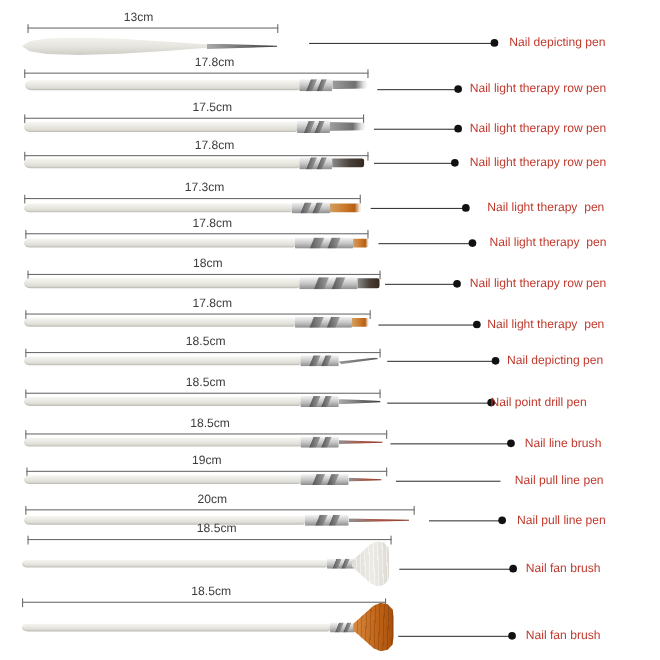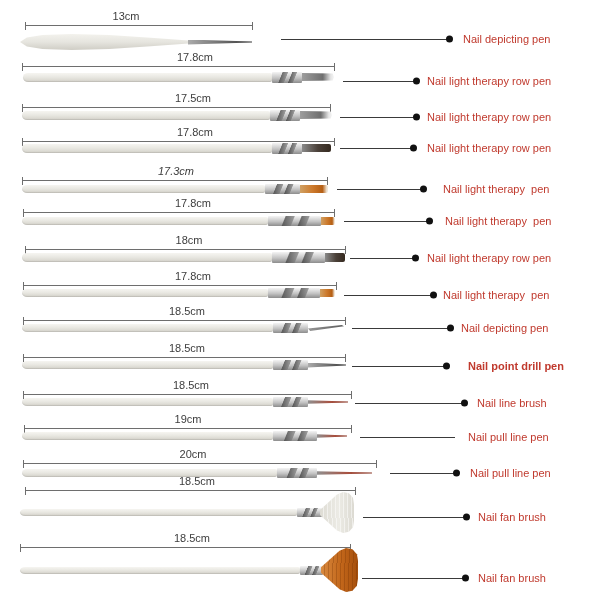--- a/index.html
+++ b/index.html
@@ -144,21 +144,21 @@
       <div class="connector" style="left: 340px; top: 148px; width: 72px;"></div>
       <div class="dot" style="left: 412px; top: 148px;"></div>
       <div class="name-label" style="left: 427px; top: 148px;">Nail light therapy row pen</div>
     </div>
 
     <div class="row">
       <div class="meas" style="left: 22px; top: 180px; width: 306px;">
         <i class="tick l"></i>
         <i class="tick r"></i>
       </div>
-      <div class="size-label" style="left: 176px; top: 165px; font-style: italic;">17.3cm</div>
+      <div class="size-label" style="left: 186px; top: 165px;">17.3cm</div>
       <div class="handle" style="left: 22px; width: 243px; height: 8px; top: 185px;"></div>
       <div class="ferrule" style="left: 265px; width: 35px; height: 10px; top: 184px;"></div>
       <div class="tip flat-orange" style="left: 300px; width: 28px; height: 8px; top: 185px;"></div>
       <div class="connector" style="left: 337px; top: 189px; width: 85px;"></div>
       <div class="dot" style="left: 422px; top: 189px;"></div>
       <div class="name-label" style="left: 443px; top: 189px;">Nail light therapy  pen</div>
     </div>
 
     <div class="row">
       <div class="meas" style="left: 23px; top: 212px; width: 312px;">
@@ -220,21 +220,21 @@
       <div class="meas" style="left: 23px; top: 357px; width: 323px;">
         <i class="tick l"></i>
         <i class="tick r"></i>
       </div>
       <div class="size-label" style="left: 187px; top: 342px;">18.5cm</div>
       <div class="handle" style="left: 22px; width: 251px; height: 8px; top: 361px;"></div>
       <div class="ferrule" style="left: 273px; width: 35px; height: 10px; top: 360px;"></div>
       <div class="tip needle" style="left: 308px; width: 38px; height: 5px; top: 362.5px;"></div>
       <div class="connector" style="left: 352px; top: 366px; width: 93px;"></div>
       <div class="dot" style="left: 445px; top: 366px;"></div>
-      <div class="name-label" style="left: 468px; top: 366px; font-weight: bold;">Nail point drill pen</div>
+      <div class="name-label" style="left: 446px; top: 366px;">Nail point drill pen</div>
     </div>
 
     <div class="row">
       <div class="meas" style="left: 23px; top: 394px; width: 329px;">
         <i class="tick l"></i>
         <i class="tick r"></i>
       </div>
       <div class="size-label" style="left: 191px; top: 379px;">18.5cm</div>
       <div class="handle" style="left: 22px; width: 251px; height: 8px; top: 398px;"></div>
       <div class="ferrule" style="left: 273px; width: 35px; height: 10px; top: 397px;"></div>

